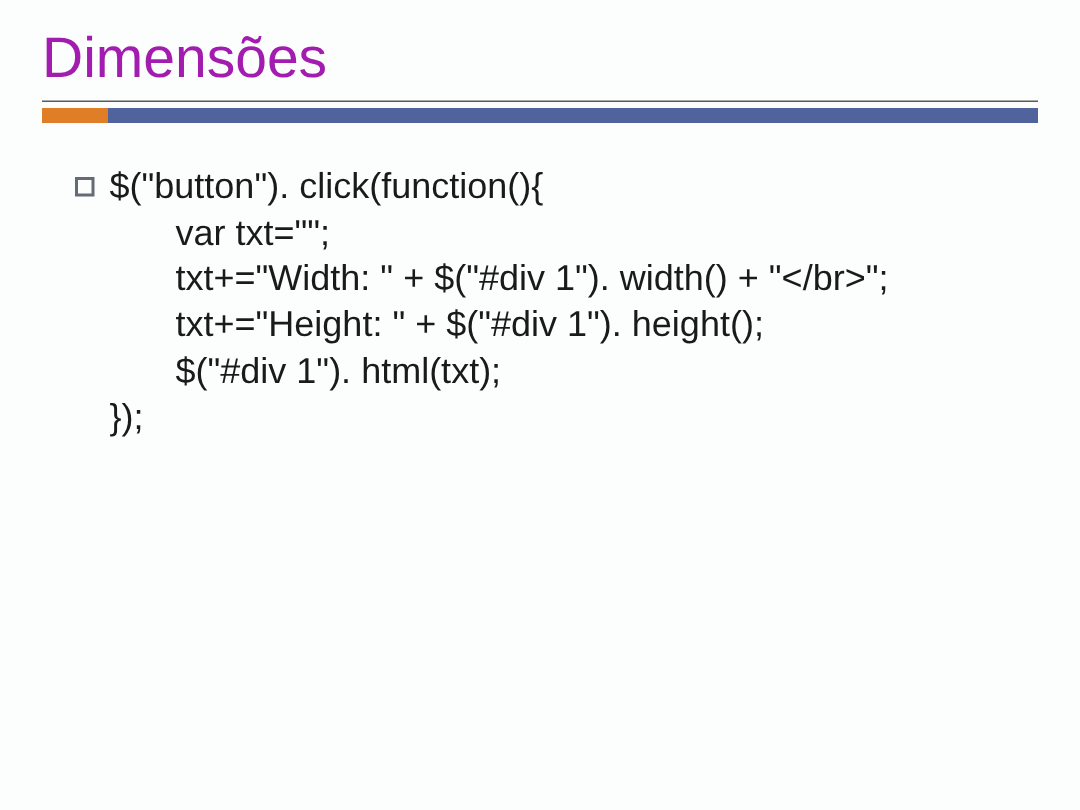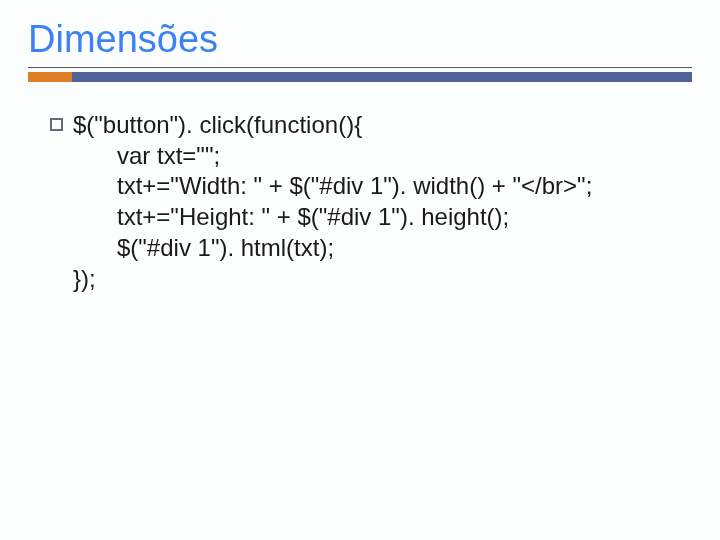--- a/index.html
+++ b/index.html
@@ -13,21 +13,21 @@
   }
   .slide {
     width: 720px;
     height: 540px;
     position: relative;
     box-sizing: border-box;
     padding: 18px 28px 0 28px;
   }
   .title {
     font-size: 38px;
-    color: #3b82f6;
+    color: #a21caf;
     font-weight: 400;
     margin: 0 0 6px 0;
   }
   .rule-wrap {
     margin-top: 2px;
   }
   .rule-thin {
     height: 1px;
     background: #5a5a5a;
     width: 100%;

